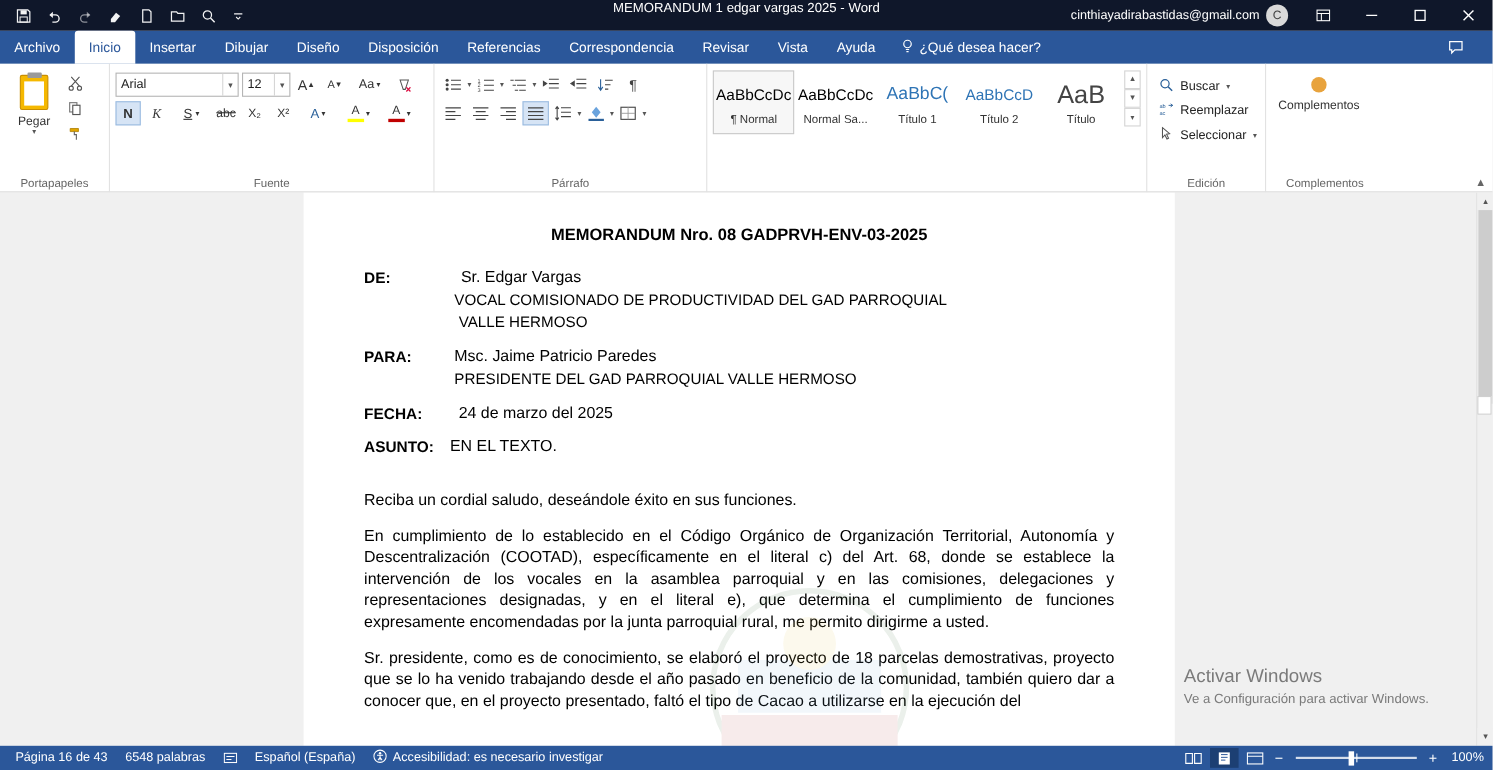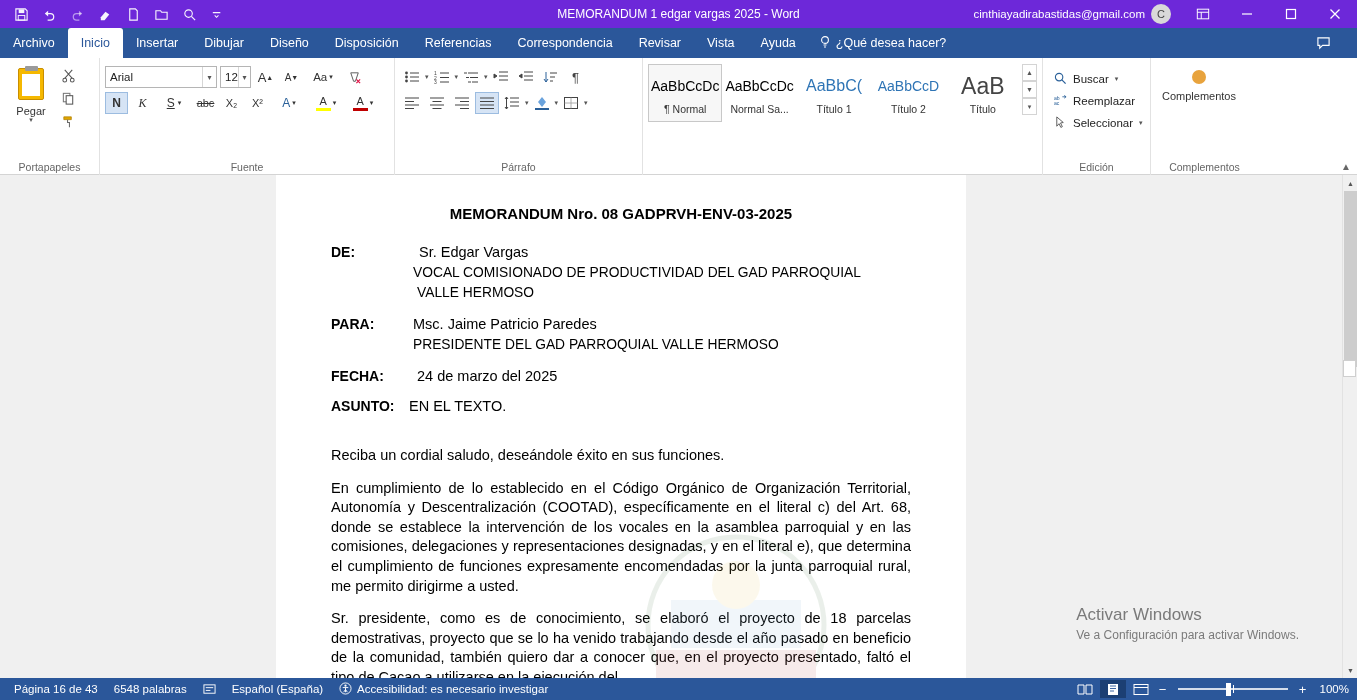--- a/index.html
+++ b/index.html
@@ -7,22 +7,22 @@
     margin: 0; padding: 0;
     width: 1357px; height: 700px;
     overflow: hidden;
     font-family: "Liberation Sans", sans-serif;
     background: #f3f3f3;
   }
   #app { position: relative; width: 1357px; height: 700px; }
 
   
   .titlebar {
-    height: 28px; background: #6d28d9; color: #fff;
-    display: flex; align-items: center; position: relative;
+    height: 28px; background: #0f172a; color: #fff;
+    display: flex; position: relative;
   }
   .qat { display: flex; align-items: center; gap: 2px; padding-left: 8px; }
   .qat-btn {
     width: 26px; height: 24px; display: flex; align-items: center; justify-content: center;
     color: #fff; font-size: 13px; opacity: .95;
   }
   .qat-btn svg { display: block; }
   .title-center {
     position: absolute; left: 0; right: 0; text-align: center;
     font-size: 12px; color: #fff; pointer-events: none;
@@ -100,21 +100,21 @@
   .font-row { display: flex; align-items: center; gap: 3px; margin-bottom: 4px; }
   .combo {
     height: 22px; border: 1px solid #b5b5b5; background: #fff; display: flex;
     align-items: center; font-size: 11.5px; color: #222; padding-left: 4px; position: relative;
   }
   .combo .caret {
     margin-left: auto; width: 14px; text-align: center; font-size: 8px; color: #555;
     border-left: 1px solid #d6d6d6; height: 100%; display: flex; align-items: center; justify-content: center;
   }
   .fontname { width: 112px; }
-  .fontsize { width: 31px; }
+  .fontsize { width: 44px; }
   .sqbtn {
     width: 23px; height: 22px; display: flex; align-items: center; justify-content: center;
     font-size: 12px; color: #333; border: 1px solid transparent;
   }
   .sqbtn.wide { width: 34px; }
   .bold-b { font-weight: bold; }
   .ital-i { font-style: italic; font-family: "Liberation Serif", serif; }
   .und-s { text-decoration: underline; }
   .strike { text-decoration: line-through; font-size: 11px; }
   .colorbar { width: 15px; height: 3px; margin-top: 1px; }
@@ -161,21 +161,21 @@
   .ribbon-collapse {
     position: absolute; right: 6px; bottom: 2px; font-size: 10px; color: #666;
   }
 
   
   .docarea {
     position: absolute; top: 175px; left: 0; right: 0; bottom: 22px;
     background: #f0f0f0; overflow: hidden;
   }
   .page {
-    position: absolute; left: 276px; top: 0; width: 690px; height: 525px;
+    position: absolute; left: 276px; top: 0; width: 792px; height: 525px;
     background: #fff;
   }
   .doc-content {
     position: relative; padding: 30px 55px 0 55px; color: #000;
     font-family: "Liberation Sans", sans-serif; font-size: 14.5px;
   }
   .doc-title {
     text-align: center; font-weight: bold; font-size: 15px; margin: 0 0 22px 0;
   }
   .fieldrow { display: flex; margin-bottom: 2px; }

